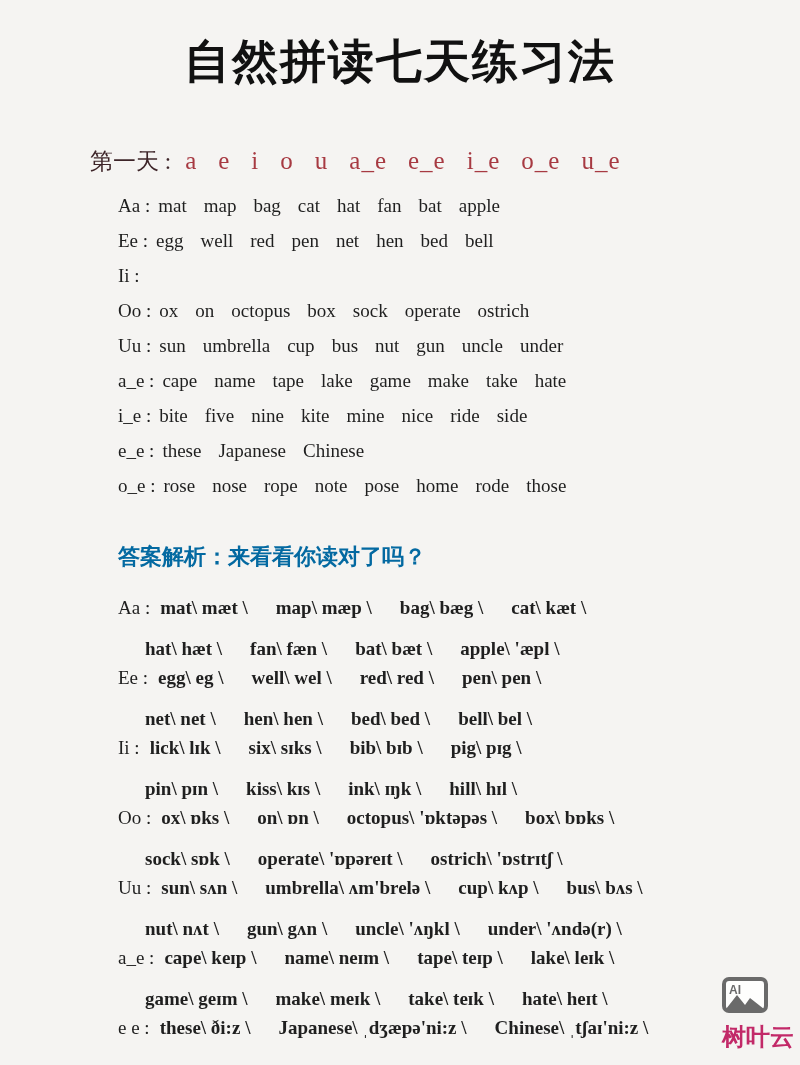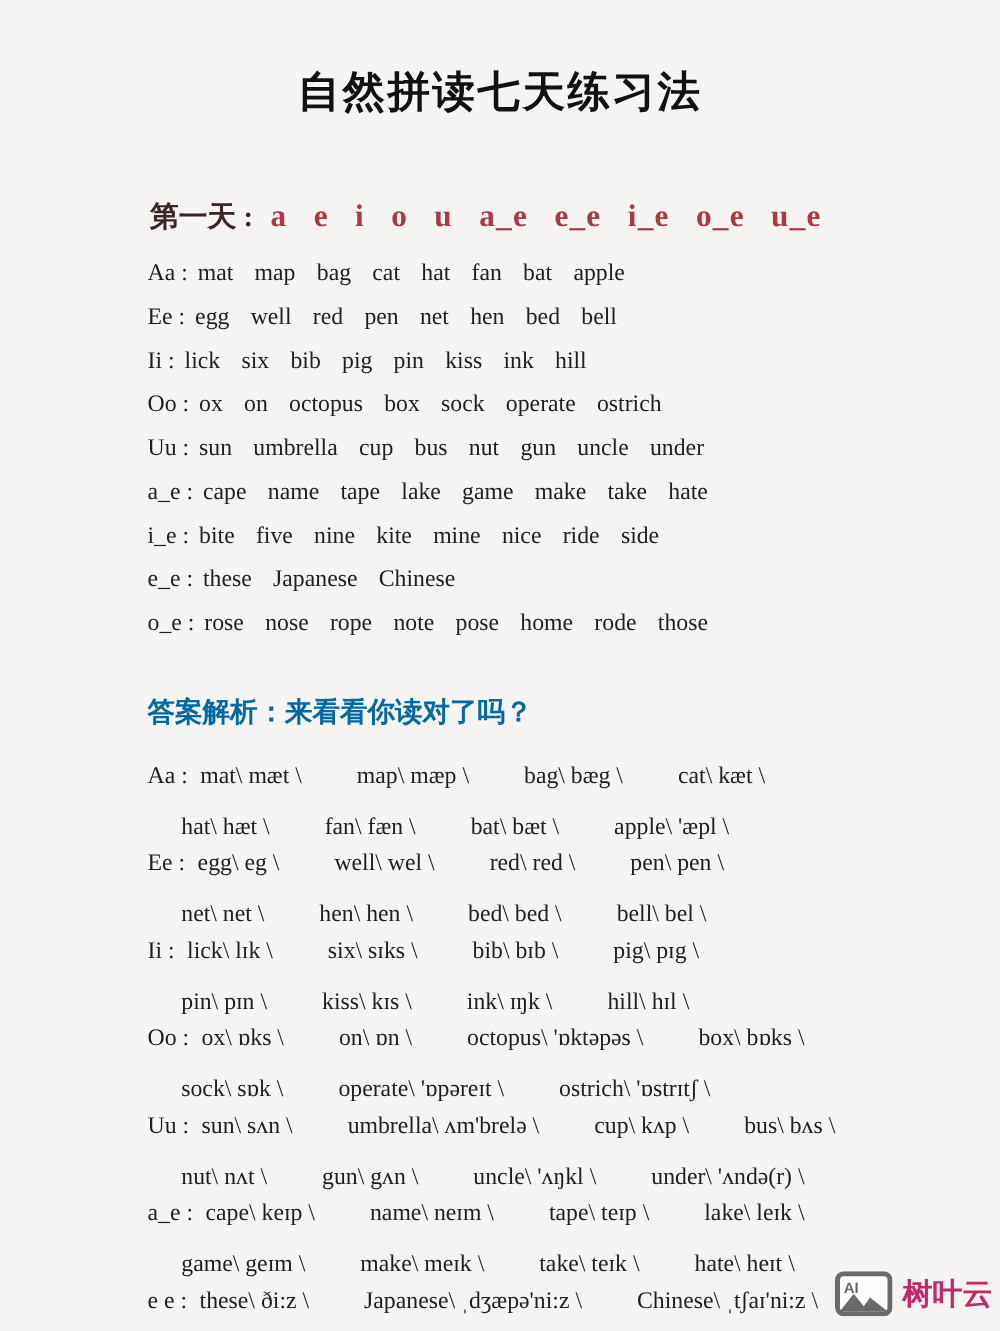--- a/index.html
+++ b/index.html
@@ -4,53 +4,54 @@
 <style>
   html,body{margin:0;padding:0;}
   .page{
     width:800px;height:1065px;
     background:#f5f4f2;
     position:relative;overflow:hidden;
     font-family:"Liberation Serif","DejaVu Serif",serif;
     color:#1f1f1f;
   }
   .title{
-    margin:0;padding-top:43px;height:62px;line-height:62px;
+    margin:0;padding-top:30px;height:62px;line-height:62px;
     text-align:center;
-    font-size:34px;font-weight:bold;letter-spacing:2px;
+    font-size:46px;font-weight:bold;letter-spacing:2px;
     font-family:"Liberation Sans","DejaVu Sans",sans-serif;
     color:#111;
   }
   .day-line{
-    margin:54px 0 0 120px;height:30px;line-height:30px;
+    margin:54px 0 0 90px;height:30px;line-height:30px;
     display:flex;align-items:baseline;gap:14px;
-    font-weight:bold;
+    font-weight:normal;
   }
   .day-label{font-size:23px;color:#3d2428;}
   .vowels{display:flex;gap:21px;font-size:25px;color:#a73a42;}
   .vowel{letter-spacing:1px;}
   #practice-rows{margin-top:12px;padding-left:118px;}
   .p-row{height:35px;display:flex;align-items:center;font-size:19px;}
   .p-row .row-label{margin-right:8px;white-space:nowrap;}
   .words{display:flex;gap:17px;}
   .word{white-space:nowrap;}
   .answers-heading{
     margin:40px 0 0 118px;height:28px;line-height:28px;
     font-size:22px;font-weight:bold;color:#0369a1;
   }
   #answer-rows{margin-top:19px;padding-left:118px;}
   .a-row{height:35px;display:flex;align-items:center;font-size:19px;}
   .a-row .row-label{margin-right:10px;white-space:nowrap;}
-  .a-items{display:flex;gap:44px;}
+  .a-items{display:flex;gap:28px;font-weight:bold;}
   .a-item{white-space:nowrap;}
   .a-row.cont{padding-left:27px;align-items:flex-end;}
   .watermark{
     position:absolute;right:6px;bottom:12px;
-    display:flex;align-items:center;gap:8px;
+    display:flex;align-items:flex-start;gap:8px;
     opacity:0.92;
+    flex-direction:column;
   }
   .wm-brand{
     font-family:"Liberation Sans","DejaVu Sans",sans-serif;
     font-size:24px;font-weight:bold;color:#be185d;
   }
 </style>
 </head>
 <body>
 
 <div class="page">
@@ -95,30 +96,20 @@
           <span class="word">red</span>
           <span class="word">pen</span>
           <span class="word">net</span>
           <span class="word">hen</span>
           <span class="word">bed</span>
           <span class="word">bell</span>
         </span>
       </div>
       <div class="p-row">
         <span class="row-label">Ii :</span>
-        <span class="words">
-          <span class="word">lick</span>
-          <span class="word">six</span>
-          <span class="word">bib</span>
-          <span class="word">pig</span>
-          <span class="word">pin</span>
-          <span class="word">kiss</span>
-          <span class="word">ink</span>
-          <span class="word">hill</span>
-        </span>
       </div>
       <div class="p-row">
         <span class="row-label">Oo :</span>
         <span class="words">
           <span class="word">ox</span>
           <span class="word">on</span>
           <span class="word">octopus</span>
           <span class="word">box</span>
           <span class="word">sock</span>
           <span class="word">operate</span>

